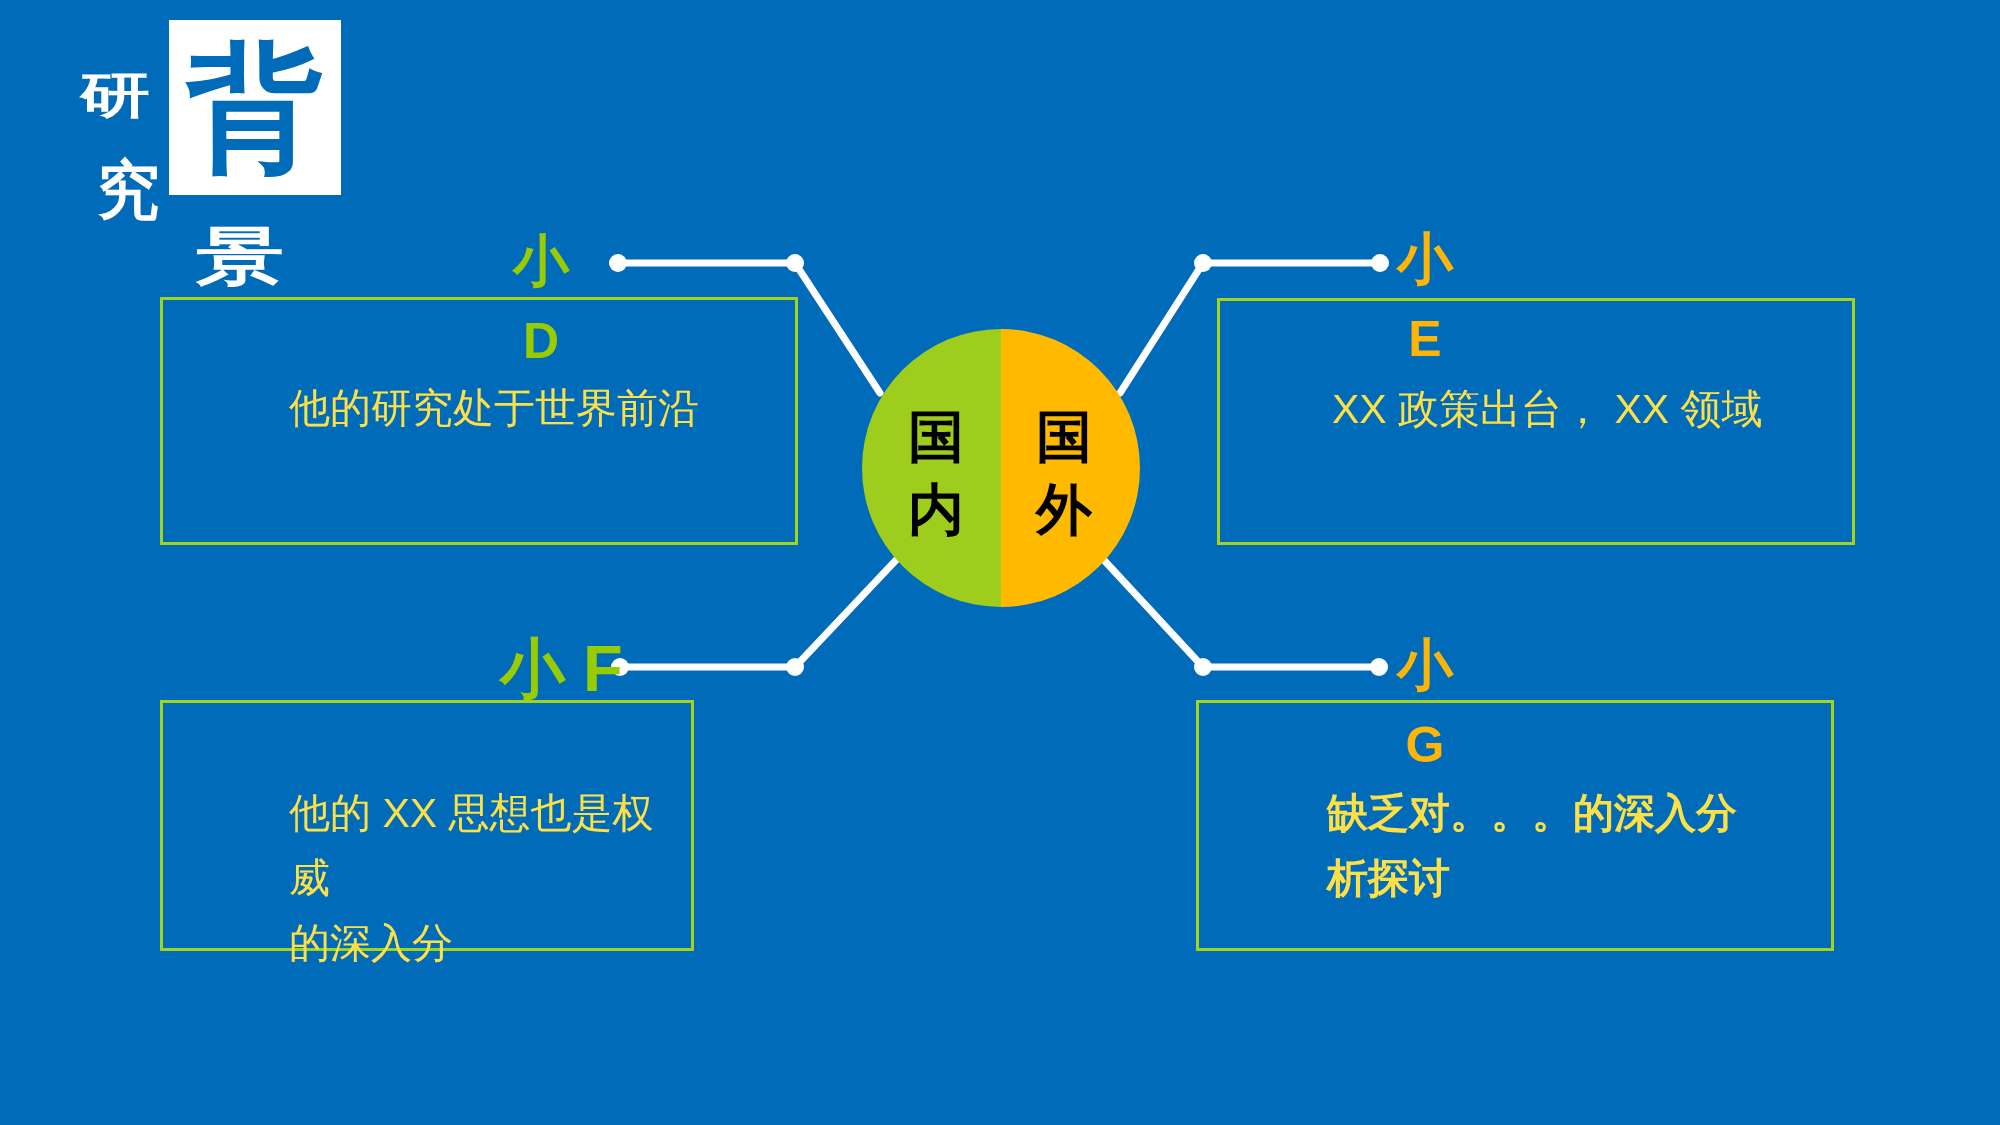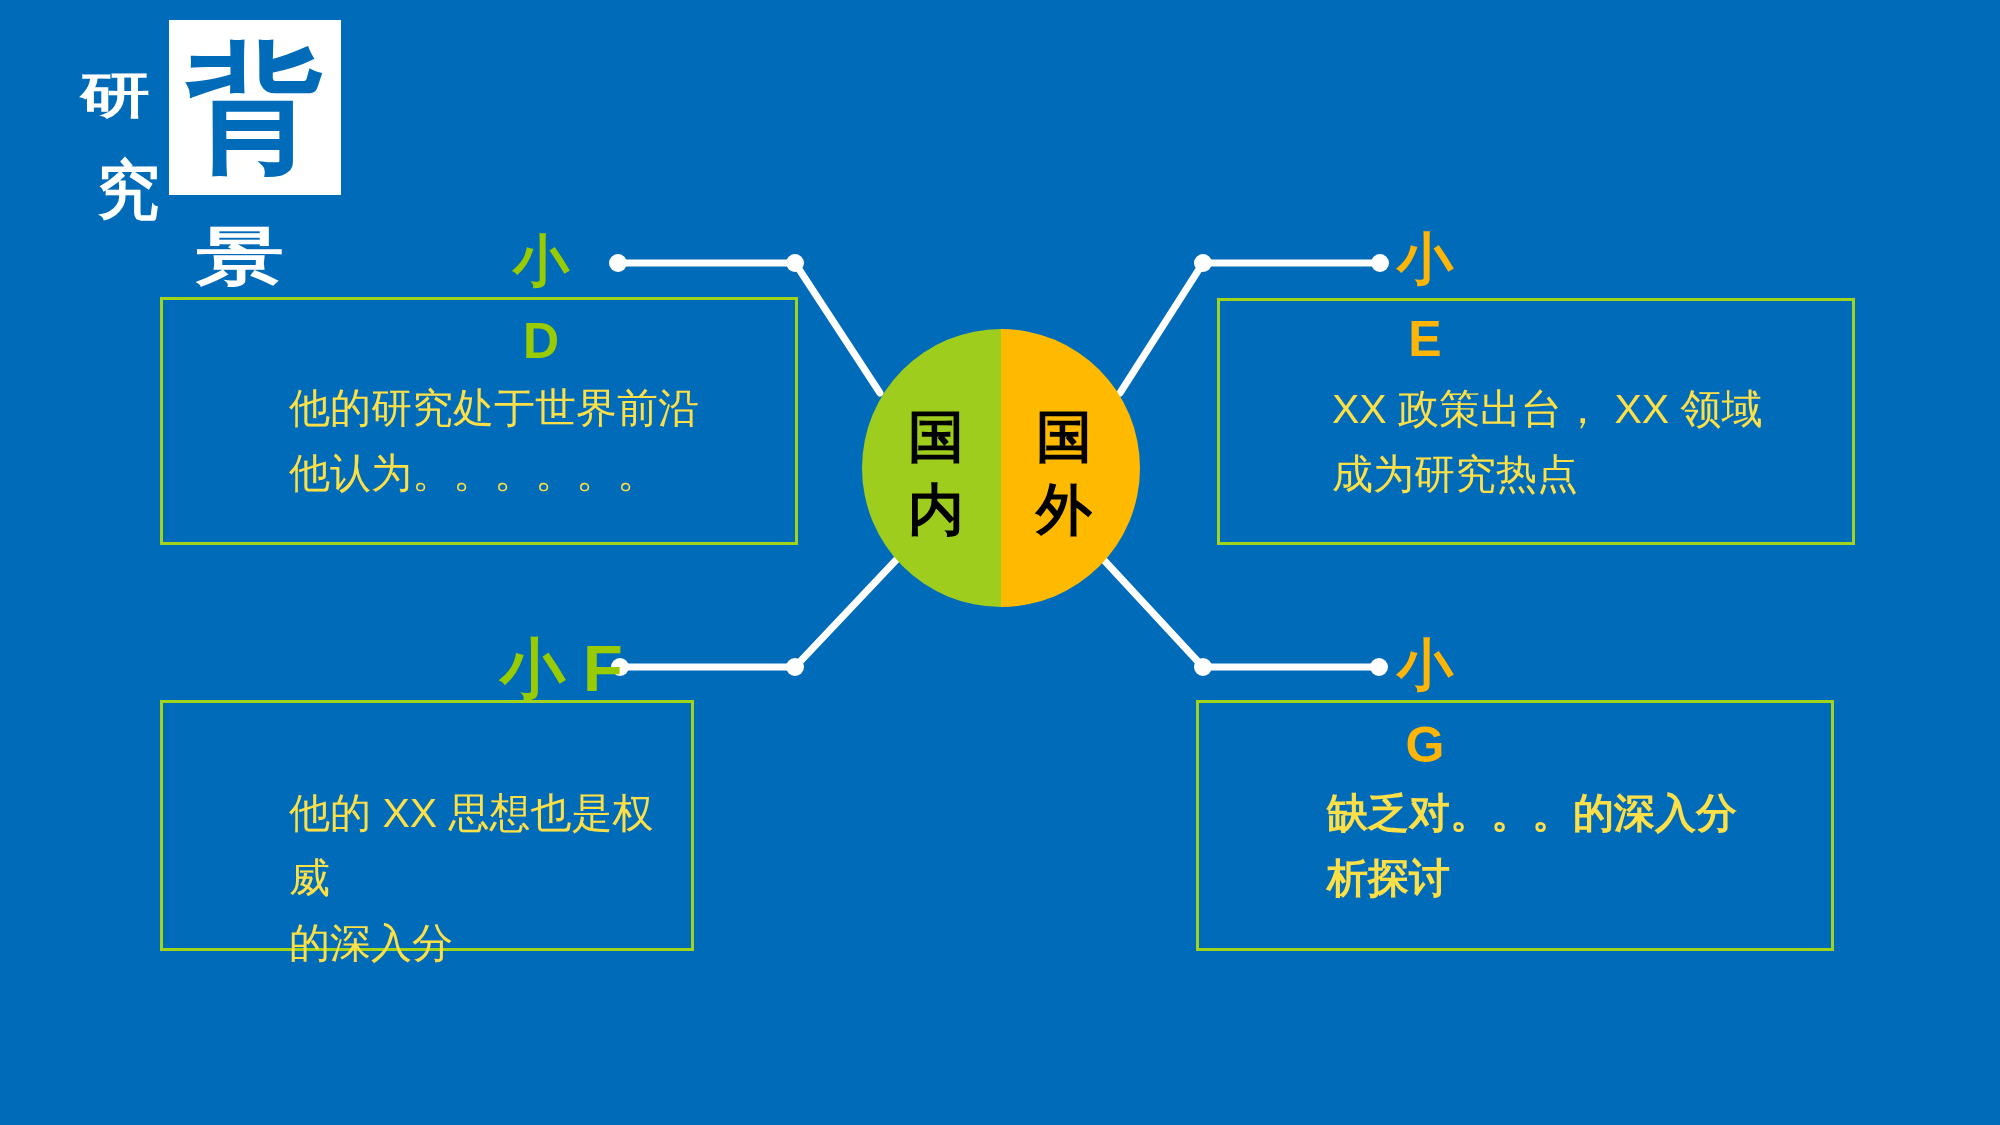--- a/index.html
+++ b/index.html
@@ -123,25 +123,23 @@
     <span class="l2">E</span>
   </div>
   <div class="nlabel label-green label-f">小 F</div>
   <div class="nlabel label-orange label-g">
     <span class="l1">小</span>
     <span class="l2">G</span>
   </div>
 
   <div class="cbox box-tl">
     <span class="body-line">他的研究处于世界前沿</span>
-    <span class="body-line">他认为。。。。。。</span>
   </div>
   <div class="cbox box-tr">
     <span class="body-line">XX 政策出台， XX 领域</span>
-    <span class="body-line">成为研究热点</span>
   </div>
   <div class="cbox box-bl">
     <span class="body-line">他的 XX 思想也是权威</span>
     <span class="body-line">的深入分</span>
   </div>
   <div class="cbox box-br">
     <span class="body-line">缺乏对。。。的深入分</span>
     <span class="body-line">析探讨</span>
   </div>
 

